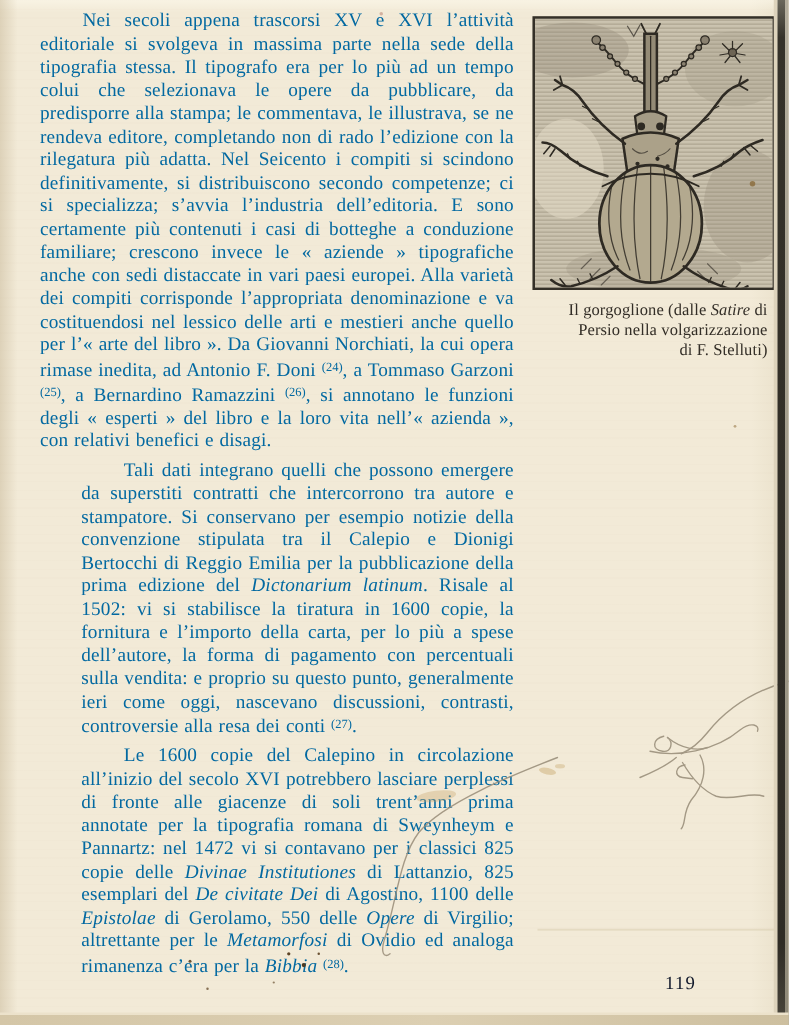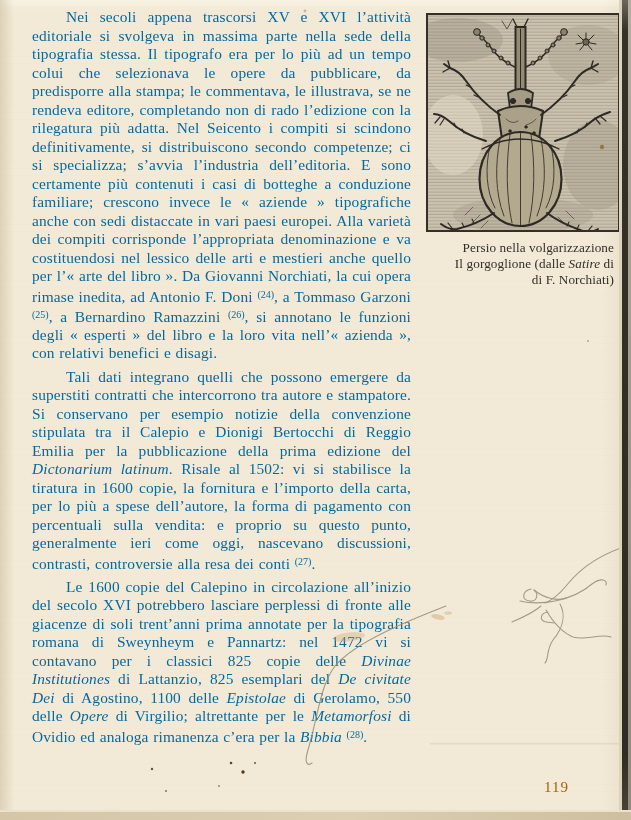--- a/index.html
+++ b/index.html
@@ -28,38 +28,38 @@
   .bottom-edge{position:absolute;left:0;bottom:0;width:100%;height:8px;
     background:linear-gradient(to right,#d4c6a7,#dccfb2 55%,#cdbf9f);}
   
   .text-col{
     position:absolute;left:32px;top:8px;width:379px;
     font-size:15.4px;line-height:18.5px;color:#0369a1;
     text-align:justify;letter-spacing:.15px;word-spacing:.6px;
     hyphens:auto;-webkit-hyphens:auto;
   }
   .body-para{margin:0;text-indent:34px;}
-  .body-para + .body-para{margin-top:5px;}
+  .body-para + .body-para{margin-top:5px;margin-left:33px;}
   .it{font-style:italic;}
   .note{font-size:10px;vertical-align:3.5px;letter-spacing:0;white-space:nowrap;}
   
   .figure-frame{
     position:absolute;left:426px;top:13px;width:194px;height:219px;
     border:2px solid #343028;box-sizing:border-box;background:#c7bfad;
   }
   .figure-frame svg{display:block;width:100%;height:100%;}
   .figure-caption{
     position:absolute;top:240px;right:17px;width:220px;
     font-size:13.2px;line-height:16px;color:#332e27;text-align:right;
     letter-spacing:.1px;
   }
   
   .page-number{
-    position:absolute;left:544px;top:779px;
-    font-size:15px;color:#a16207;letter-spacing:1px;font-family:Liberation Serif, serif;
+    position:absolute;left:532px;top:779px;
+    font-size:15px;color:#0f172a;letter-spacing:1px;font-family:Liberation Serif, serif;
   }
   .artifact-overlay{position:absolute;inset:0;pointer-events:none;}
 </style>
 </head>
 <body>
 
 <div class="paper-shade"></div>
 
 <div class="text-col">
     <p class="body-para"><span>Nei secoli appena trascorsi XV e XVI l’attività editoriale si svolgeva in massima parte nella sede della tipografia stessa. Il tipografo era per lo più ad un tempo colui che selezionava le opere da pubblicare, da predisporre alla stampa; le commentava, le illustrava, se ne rendeva editore, completando non di rado l’edizione con la rilegatura più adatta. Nel Seicento i compiti si scindono definitivamente, si distribuiscono secondo competenze; ci si specializza; s’avvia l’industria dell’editoria. E sono certamente più contenuti i casi di botteghe a conduzione familiare; crescono invece le « aziende » tipografiche anche con sedi distaccate in vari paesi europei. Alla varietà dei compiti corrisponde l’appropriata denominazione e va costituendosi nel lessico delle arti e mestieri anche quello per l’« arte del libro ». Da Giovanni Norchiati, la cui opera rimase inedita, ad Antonio F. Doni </span><span class="note">(24)</span><span>, a Tommaso Garzoni </span><span class="note">(25)</span><span>, a Bernardino Ramazzini </span><span class="note">(26)</span><span>, si annotano le funzioni degli « esperti » del libro e la loro vita nell’« azienda », con relativi benefici e disagi.</span></p>
@@ -149,23 +149,23 @@
         <circle cx="158" cy="27" r="3.2" fill="#6d6454"></circle>
         <path d="M158,24 L158,18 M155,25 L150,20 M161,25 L166,20 M154,28 L148,29 M162,28 L168,29 M156,30 L152,35 M160,30 L164,35"></path>
       </g>
 
       <path d="M52,200 l-8,8 M60,206 l-7,7 M45,192 l-8,8 M130,202 l8,8 M138,196 l8,8" stroke-width="0.9" opacity="0.6"></path>
     </g>
   </svg>
 </div>
 
 <div class="figure-caption">
+  <div><span>Il gorgoglione (dalle </span><span class="it">Satire</span><span> di</span></div>
   <div><span>Persio nella volgarizzazione</span></div>
-  <div><span>Il gorgoglione (dalle </span><span class="it">Satire</span><span> di</span></div>
-  <div><span>di F. Norchiati)</span></div>
+  <div><span>di F. Stelluti)</span></div>
 </div>
 
 <div class="page-number">119</div>
 
 <svg class="artifact-overlay" viewBox="0 0 631 820">
   <g fill="none" stroke="#968b77" stroke-width="1.1" stroke-linecap="round" opacity="0.85">
 
     <path d="M446,606 C410,620 355,642 335,666 C320,686 318,716 308,750 C304,762 307,767 312,763"></path>
 
     <path d="M631,545 C605,552 582,566 566,586 C558,596 552,600 545,603"></path>

